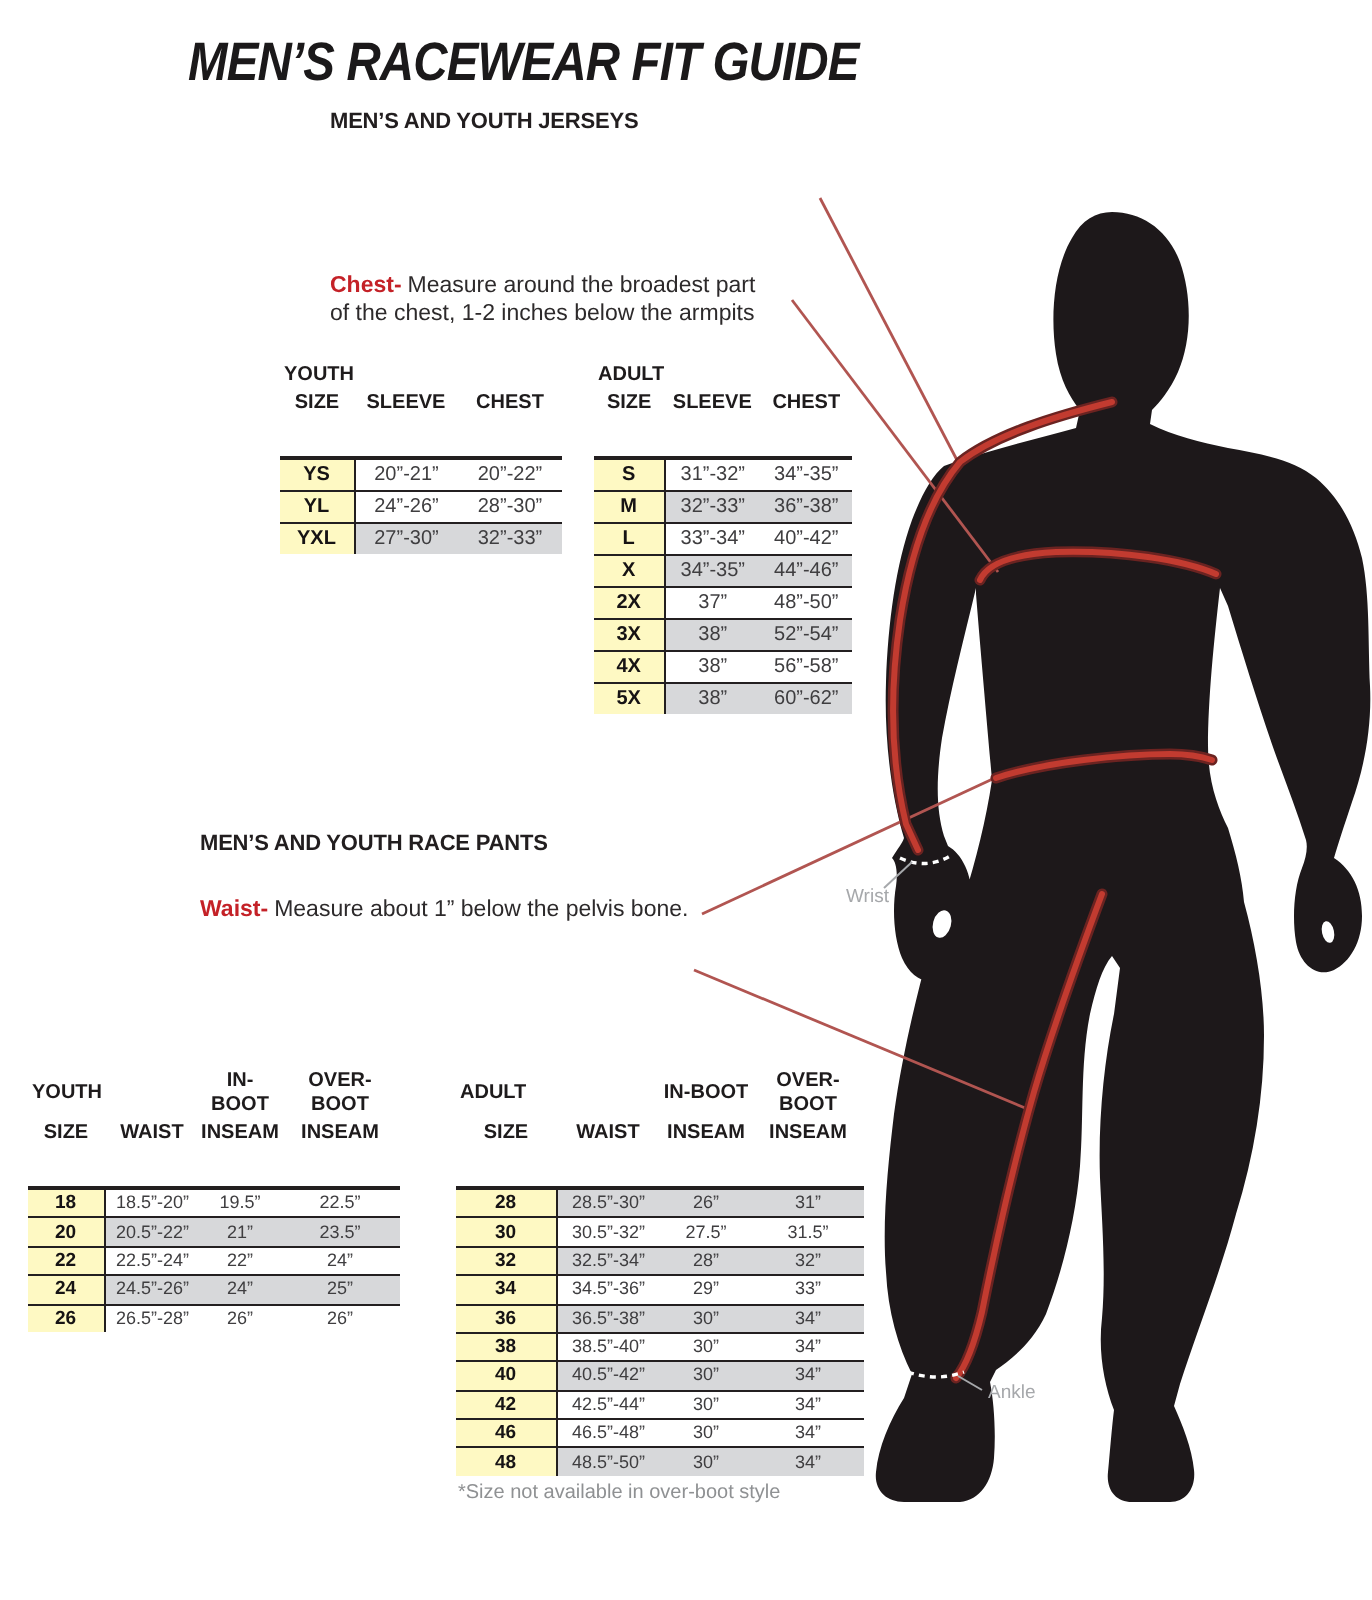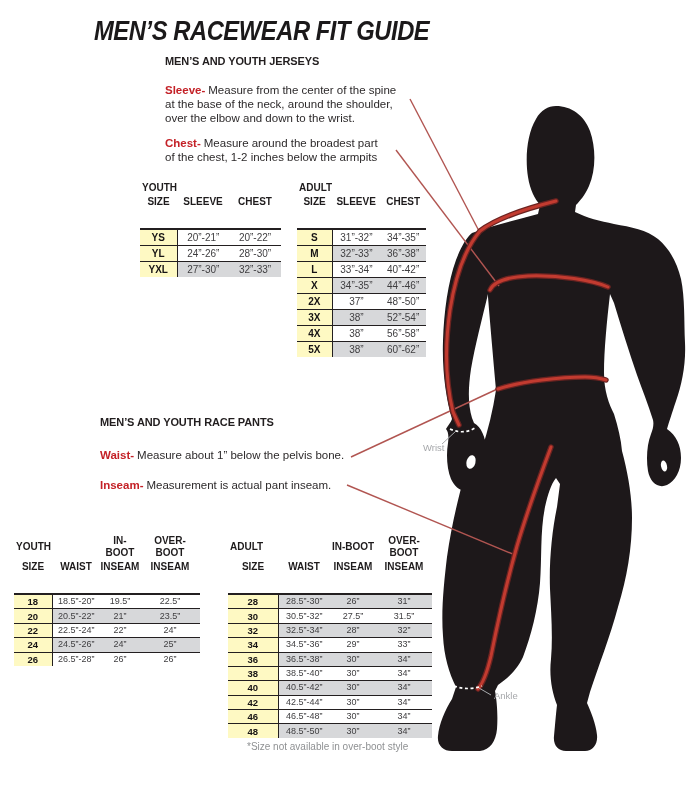--- a/index.html
+++ b/index.html
@@ -58,21 +58,21 @@
 
   .tw-jy tbody th,.tw-jy tbody td,.tw-ja tbody th,.tw-ja tbody td{line-height:11px;padding:2px 0;}
   .tw-py tbody th,.tw-py tbody td,.tw-pa tbody th,.tw-pa tbody td{line-height:11px;padding:1.2px 0;font-size:9px;}
   .tw-py tbody th,.tw-pa tbody th{font-size:9.5px;}
 
   .tw-jy col:nth-child(1){width:36px}.tw-jy col:nth-child(2){width:52px}.tw-jy col:nth-child(3){width:52px}
   .tw-ja col:nth-child(1){width:34px}.tw-ja col:nth-child(2){width:48px}.tw-ja col:nth-child(3){width:46px}
   .tw-py col:nth-child(1){width:38px}.tw-py col:nth-child(2){width:48px}.tw-py col:nth-child(3){width:40px}.tw-py col:nth-child(4){width:60px}
   .tw-pa col:nth-child(1){width:50px}.tw-pa col:nth-child(2){width:52px}.tw-pa col:nth-child(3){width:46px}.tw-pa col:nth-child(4){width:56px}
 
-  .footnote{position:absolute;left:247px;top:741px;margin:0;font-size:10px;color:var(--footnote-gray);white-space:nowrap;}
+  .footnote{position:absolute;left:229px;top:741px;margin:0;font-size:10px;color:var(--footnote-gray);white-space:nowrap;}
 
   
   .sil{fill:var(--silhouette);}
   .band-under{fill:none;stroke:var(--band-edge);stroke-width:5.5;stroke-linecap:round;stroke-linejoin:round;}
   .band-core{fill:none;stroke:var(--band-core);stroke-width:3;stroke-linecap:round;stroke-linejoin:round;}
   .leader{fill:none;stroke:var(--leader-red);stroke-width:1.4;}
   .wdash{fill:none;stroke:#fff;stroke-width:1.7;stroke-dasharray:3 2.6;}
   .glead{fill:none;stroke:var(--muted-gray);stroke-width:1;}
   .glabel{font-family:"Liberation Sans","DejaVu Sans",sans-serif;font-size:9.5px;fill:var(--muted-gray);}
   .notch{fill:#fff;}
@@ -156,25 +156,20 @@
     <text class="glabel" x="423" y="451">Wrist</text>
     <path class="glead" d="M 491 695 L 479 688"></path>
     <text class="glabel" x="494" y="699">Ankle</text>
   </svg>
 
   <div class="content">
     <h1 class="page-title">MEN’S RACEWEAR FIT GUIDE</h1>
 
     <h2 class="sec-heading h-jerseys">MEN’S AND YOUTH JERSEYS</h2>
 
-    <p class="desc d-sleeve">
-      <span class="line"><span class="red-label">Sleeve-</span><span>Measure from the center of the spine</span></span>
-      <span class="line">at the base of the neck, around the shoulder,</span>
-      <span class="line">over the elbow and down to the wrist.</span>
-    </p>
 
     <p class="desc d-chest">
       <span class="line"><span class="red-label">Chest-</span><span>Measure around the broadest part</span></span>
       <span class="line">of the chest, 1-2 inches below the armpits</span>
     </p>
 
     <div class="tblwrap tw-jy">
         <table class="fit-table">
           <colgroup>
             <col>
@@ -274,23 +269,20 @@
             </tr>
           </tbody>
         </table>
       </div>
 
     <h2 class="sec-heading h-pants">MEN’S AND YOUTH RACE PANTS</h2>
 
     <p class="desc d-waist">
       <span class="line"><span class="red-label">Waist-</span><span>Measure about 1” below the pelvis bone.</span></span>
     </p>
-    <p class="desc d-inseam">
-      <span class="line"><span class="red-label">Inseam-</span><span>Measurement is actual pant inseam.</span></span>
-    </p>
 
     <div class="tblwrap tw-py">
         <table class="fit-table">
           <colgroup>
             <col>
             <col>
             <col>
             <col>
           </colgroup>
           <thead>

